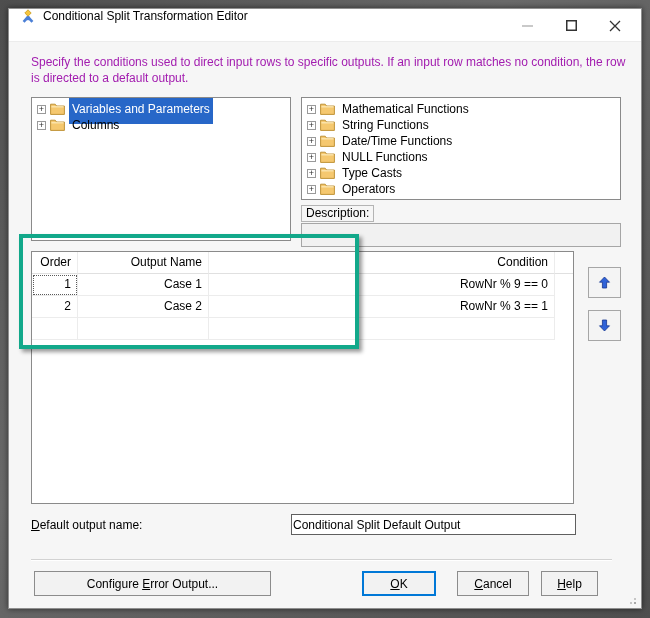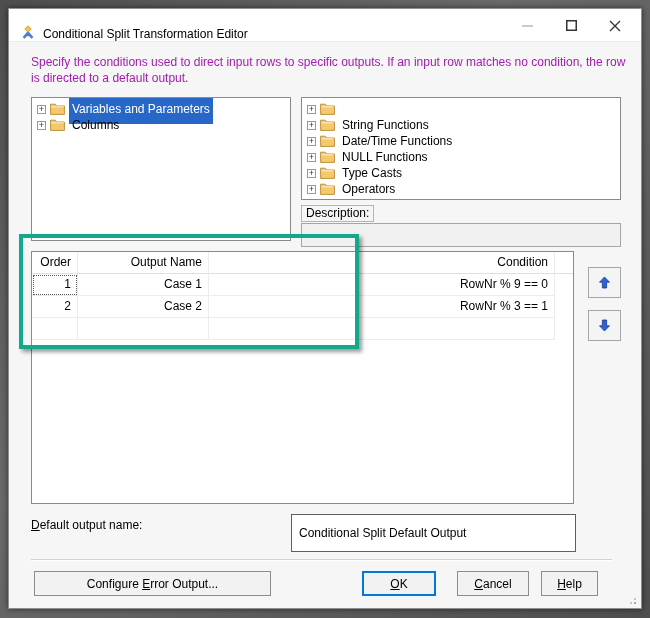--- a/index.html
+++ b/index.html
@@ -3,21 +3,21 @@
 <meta charset="utf-8">
 <style>
   * { margin:0; padding:0; box-sizing:border-box; }
   html,body { width:650px; height:618px; overflow:hidden; }
   body { font-family:"Liberation Sans","DejaVu Sans",sans-serif; font-size:12px; color:#000; }
 
   .frame { position:relative; width:650px; height:618px; background:linear-gradient(135deg,#4e4e4e,#6a6a6a 40%,#4f4f4f); }
   .window { position:absolute; left:8px; top:8px; width:634px; height:601px; background:#f6f6f6; border:1px solid #8f8f8f; box-shadow:0 0 6px rgba(0,0,0,.55); }
 
   
-  .titlebar { position:absolute; left:0; top:0; width:100%; height:33px; background:#ffffff; border-bottom:1px solid #ececec; display:flex; align-items:flex-end; }
+  .titlebar { position:absolute; left:0; top:0; width:100%; height:33px; background:#ffffff; border-bottom:1px solid #ececec; display:flex; align-items:flex-start; }
   .title-icon { margin-left:11px; width:16px; height:16px; flex:none; }
   .title-text { margin-left:7px; font-size:12px; color:#000; white-space:nowrap; }
   .caption-buttons { position:absolute; right:4px; top:0; height:33px; display:flex; }
   .cap-btn { width:44px; height:33px; display:flex; align-items:center; justify-content:center; }
   .min-dash { width:11px; height:2px; background:#c9c9c9; }
 
   
   .instructions { position:absolute; left:22px; top:45px; width:596px; font-size:12px; line-height:16px; color:#a21caf; }
 
   
@@ -48,21 +48,21 @@
 
   
   .move-btn { position:absolute; left:579px; width:33px; height:31px; background:#f4f4f4; border:1px solid #a6a6a6; display:flex; align-items:center; justify-content:center; }
   .move-up { top:258px; } .move-down { top:301px; }
 
   
   .annotation { position:absolute; left:10px; top:225px; width:340px; height:115px; border:4px solid #12a88a; box-shadow:3px 3px 4px rgba(0,0,0,.4); pointer-events:none; z-index:5; }
 
   
   .default-label { position:absolute; left:22px; top:509px; font-size:12px; }
-  .default-input { position:absolute; left:282px; top:505px; width:285px; height:38px; border:1px solid #5f5f5f; background:#fff; font-family:"Liberation Sans","DejaVu Sans",sans-serif; font-size:12px; padding:0 7px; }
+  .default-input { position:absolute; left:282px; top:505px; width:285px; height:21px; border:1px solid #5f5f5f; background:#fff; font-family:"Liberation Sans","DejaVu Sans",sans-serif; font-size:12px; padding:0 1px; }
 
   
   .separator { position:absolute; left:22px; top:550px; width:581px; border-top:1px solid #d2d2d2; border-bottom:1px solid #ffffff; }
   .btn { position:absolute; top:562px; height:25px; background:#f2f2f2; border:1px solid #8c8c8c; font-family:"Liberation Sans","DejaVu Sans",sans-serif; font-size:12px; color:#000; display:flex; align-items:center; justify-content:center; }
   .btn-config { left:25px;  width:237px; }
   .btn-ok     { left:353px; width:74px; border:2px solid #0078d7; }
   .btn-cancel { left:448px; width:72px; }
   .btn-help   { left:532px; width:57px; }
   .mn { text-decoration:underline; }
 
@@ -120,20 +120,21 @@
       </div>
     </div>
 
     <div class="tree tree-right">
       <div class="tree-item">
         <span class="expander">+</span>
         <svg class="folder" width="15" height="12" viewBox="0 0 15 12">
             <path d="M0.6 1.2 h4.6 l1.4 1.8 h7.8 v8.4 h-13.8 z" fill="#f5c86f" stroke="#b98a2a" stroke-width="0.9"></path>
             <path d="M1.4 3.8 H13.6" stroke="#fdeab8" stroke-width="1.2"></path>
           </svg>
+        <span class="tree-label">Mathematical Functions</span>
       </div>
       <div class="tree-item">
         <span class="expander">+</span>
         <svg class="folder" width="15" height="12" viewBox="0 0 15 12">
             <path d="M0.6 1.2 h4.6 l1.4 1.8 h7.8 v8.4 h-13.8 z" fill="#f5c86f" stroke="#b98a2a" stroke-width="0.9"></path>
             <path d="M1.4 3.8 H13.6" stroke="#fdeab8" stroke-width="1.2"></path>
           </svg>
         <span class="tree-label">String Functions</span>
       </div>
       <div class="tree-item">

